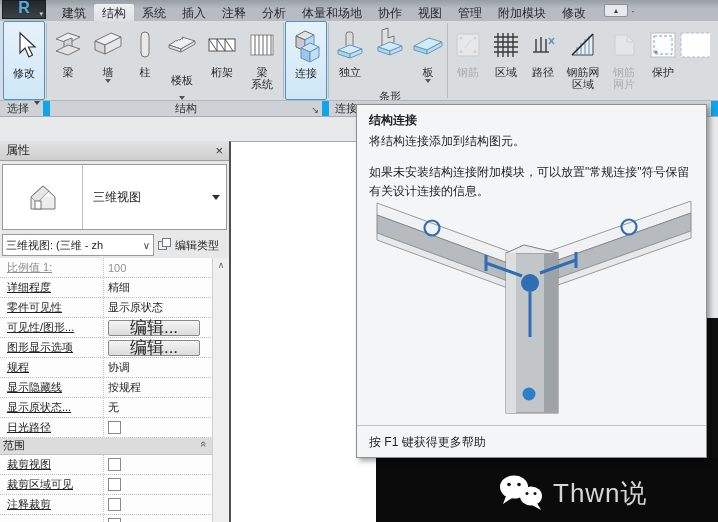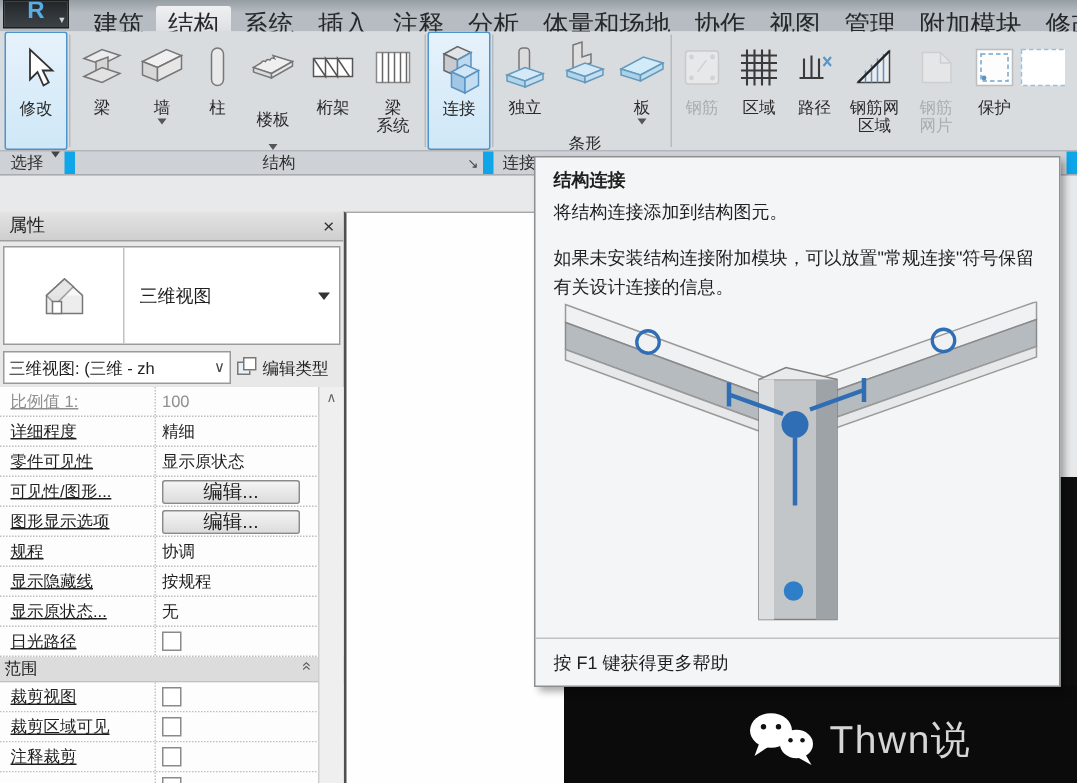--- a/index.html
+++ b/index.html
@@ -6,21 +6,21 @@
   body { font-family:"Liberation Sans","DejaVu Sans",sans-serif; background:#555; }
   .screen { position:relative; width:718px; height:522px; overflow:hidden; background:#e7e9eb; }
 
   
   .tabbar { position:absolute; left:0; top:0; width:718px; height:21px;
     background:linear-gradient(#969da3,#b6bcc1 40%,#b6bcc1); display:flex; align-items:flex-end; z-index:2;}
   .applogo { position:absolute; left:2px; top:0; width:44px; height:19px; background:linear-gradient(#23272a,#3c4246);
     border:1px solid #1b1e20; color:#58aee4; font-weight:bold; font-size:16px; text-align:center; line-height:14px; overflow:hidden;}
   .applogo .caret { color:#cfd3d6; font-size:7px; position:absolute; right:2px; top:6px;}
   .tabs { display:flex; margin-left:54px; height:17px; }
-  .tab { font-size:17px; color:#26292b; padding:1px 8px 2px 8px; white-space:nowrap; }
+  .tab { font-size:12px; color:#26292b; padding:1px 8px 2px 8px; white-space:nowrap; }
   .tab.active { background:linear-gradient(#eef0f1,#dde0e3); border-radius:2px 2px 0 0; }
   .ribbon-toggle { margin-left:10px; margin-bottom:2px; width:24px; height:13px; background:#e7eaec;
     border:1px solid #8d9296; border-radius:2px; font-size:8px; color:#444; text-align:center; line-height:12px;}
   .ribbon-toggle-dot { font-size:12px; color:#333; margin-left:3px; margin-bottom:0px;}
 
   
   .ribbon { position:absolute; left:0; top:21px; width:718px; height:79px; background:#d9dcdf; display:flex; align-items:stretch; overflow:hidden; z-index:2;}
   .rsep { width:1px; background:#b7bbbf; margin:2px 1px; }
   .rbtn { display:flex; flex-direction:column; align-items:center; padding-top:3px; position:relative; }
   .rbtn .ricon { height:42px; display:flex; align-items:center; justify-content:center; }
@@ -56,21 +56,21 @@
   .edittype { display:flex; align-items:center; font-size:11px; color:#1e1e1e; padding-left:4px; }
   .et-icon { width:14px; height:14px; position:relative; margin-right:3px;}
   .et-icon i { position:absolute; border:1px solid #777; background:#e8f0f8; width:9px; height:9px; display:block;}
   .et-icon i:first-child { left:0; top:3px; } .et-icon i:last-child { left:4px; top:0; background:#fff;}
   .pgrid { position:relative; background:#fdfdfd; }
   .prow { display:flex; height:20px; border-bottom:1px dotted #bdbdbd; font-size:11px; align-items:center; background:#fdfdfd;}
   .prow .pl { width:104px; padding-left:7px; color:#1e1e1e; border-right:1px dotted #c4c4c4; height:100%; display:flex; align-items:center; overflow:hidden; white-space:nowrap;text-decoration:underline;}
   .prow .pv { width:104px; padding-left:4px; color:#1e1e1e; height:100%; display:flex; align-items:center; overflow:hidden; white-space:nowrap;}
   .prow.dim .pl, .prow.dim .pv { color:#8f8f8f; }
   .prow .editbtn { width:92px; height:16px; background:linear-gradient(#f4f4f4,#dcdcdc); border:1px solid #8a8a8a;
-    border-radius:2px; font-size:13px; color:#222; text-align:center; line-height:14px; }
+    border-radius:2px; font-size:17px; color:#222; text-align:center; line-height:14px; }
   .checkbox { width:13px; height:13px; background:#fff; border:1px solid #8a8a8a; }
   .psection { height:17px; background:#dcdcdc; border-bottom:1px solid #c2c2c2; font-size:11px; color:#222;
     display:flex; align-items:flex-start; padding-left:3px;}
   .psection .chev { margin-left:auto; margin-right:22px; display:inline-block; transform:rotate(90deg); color:#555; font-size:11px;}
   .pscroll { position:absolute; right:0; top:0; bottom:0; width:17px; background:#efefef; border-left:1px solid #cfcfcf;
     font-size:9px; color:#666; text-align:center; padding-top:2px;}
 
   
   .canvas { position:absolute; left:229px; top:141px; width:147px; height:381px; background:#fefefe;
     border-left:2px solid #4f4f4f; border-top:1px solid #a8a8a8; z-index:1;}

